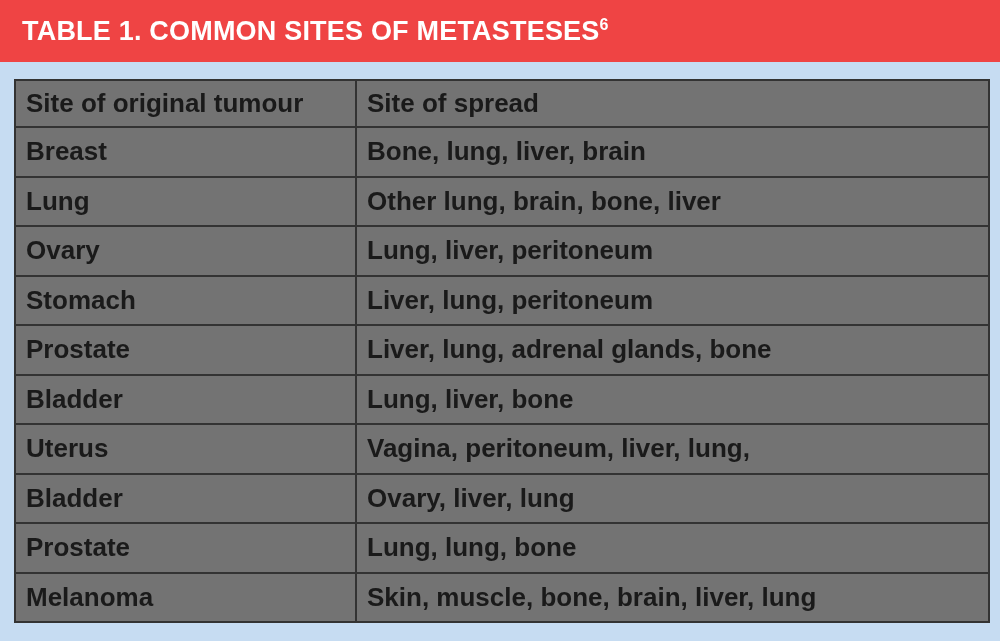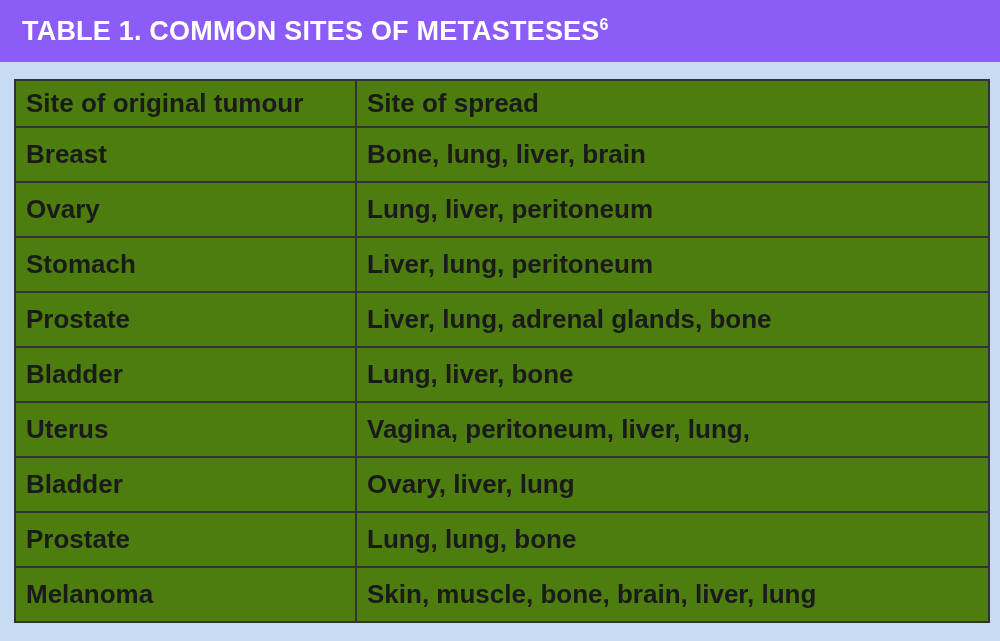--- a/index.html
+++ b/index.html
@@ -22,21 +22,21 @@
     box-sizing: border-box;
   }
 
   
   .caption-bar {
     position: absolute;
     left: 0;
     top: 0;
     width: 1000px;
     height: 62px;
-    background: #8b5cf6;
+    background: #ef4444;
     display: flex;
     align-items: center;
     box-sizing: border-box;
     padding-left: 22px;
   }
   .caption-text {
     color: #ffffff;
     font-family: "Liberation Sans", sans-serif;
     font-weight: bold;
     font-size: 27px;
@@ -78,21 +78,21 @@
     border: 2px solid #333333;
     padding: 0 0 0 10px;
     text-align: left;
     vertical-align: middle;
     color: #1a1a1a;
     font-family: "Liberation Sans", sans-serif;
     font-size: 26px;
     line-height: 1.05;
     white-space: nowrap;
     overflow: hidden;
-    background: #4d7c0f;
+    background: #737373;
     height: 45px;
   }
 
   table.meta-table thead th {
     font-weight: bold;
   }
 
   table.meta-table tbody td {
     font-weight: bold;
   }
@@ -115,20 +115,24 @@
       <thead>
         <tr>
           <th>Site of original tumour</th>
           <th>Site of spread</th>
         </tr>
       </thead>
       <tbody>
         <tr>
           <td>Breast</td>
           <td>Bone, lung, liver, brain</td>
+        </tr>
+        <tr>
+          <td>Lung</td>
+          <td>Other lung, brain, bone, liver</td>
         </tr>
         <tr>
           <td>Ovary</td>
           <td>Lung, liver, peritoneum</td>
         </tr>
         <tr>
           <td>Stomach</td>
           <td>Liver, lung, peritoneum</td>
         </tr>
         <tr>

